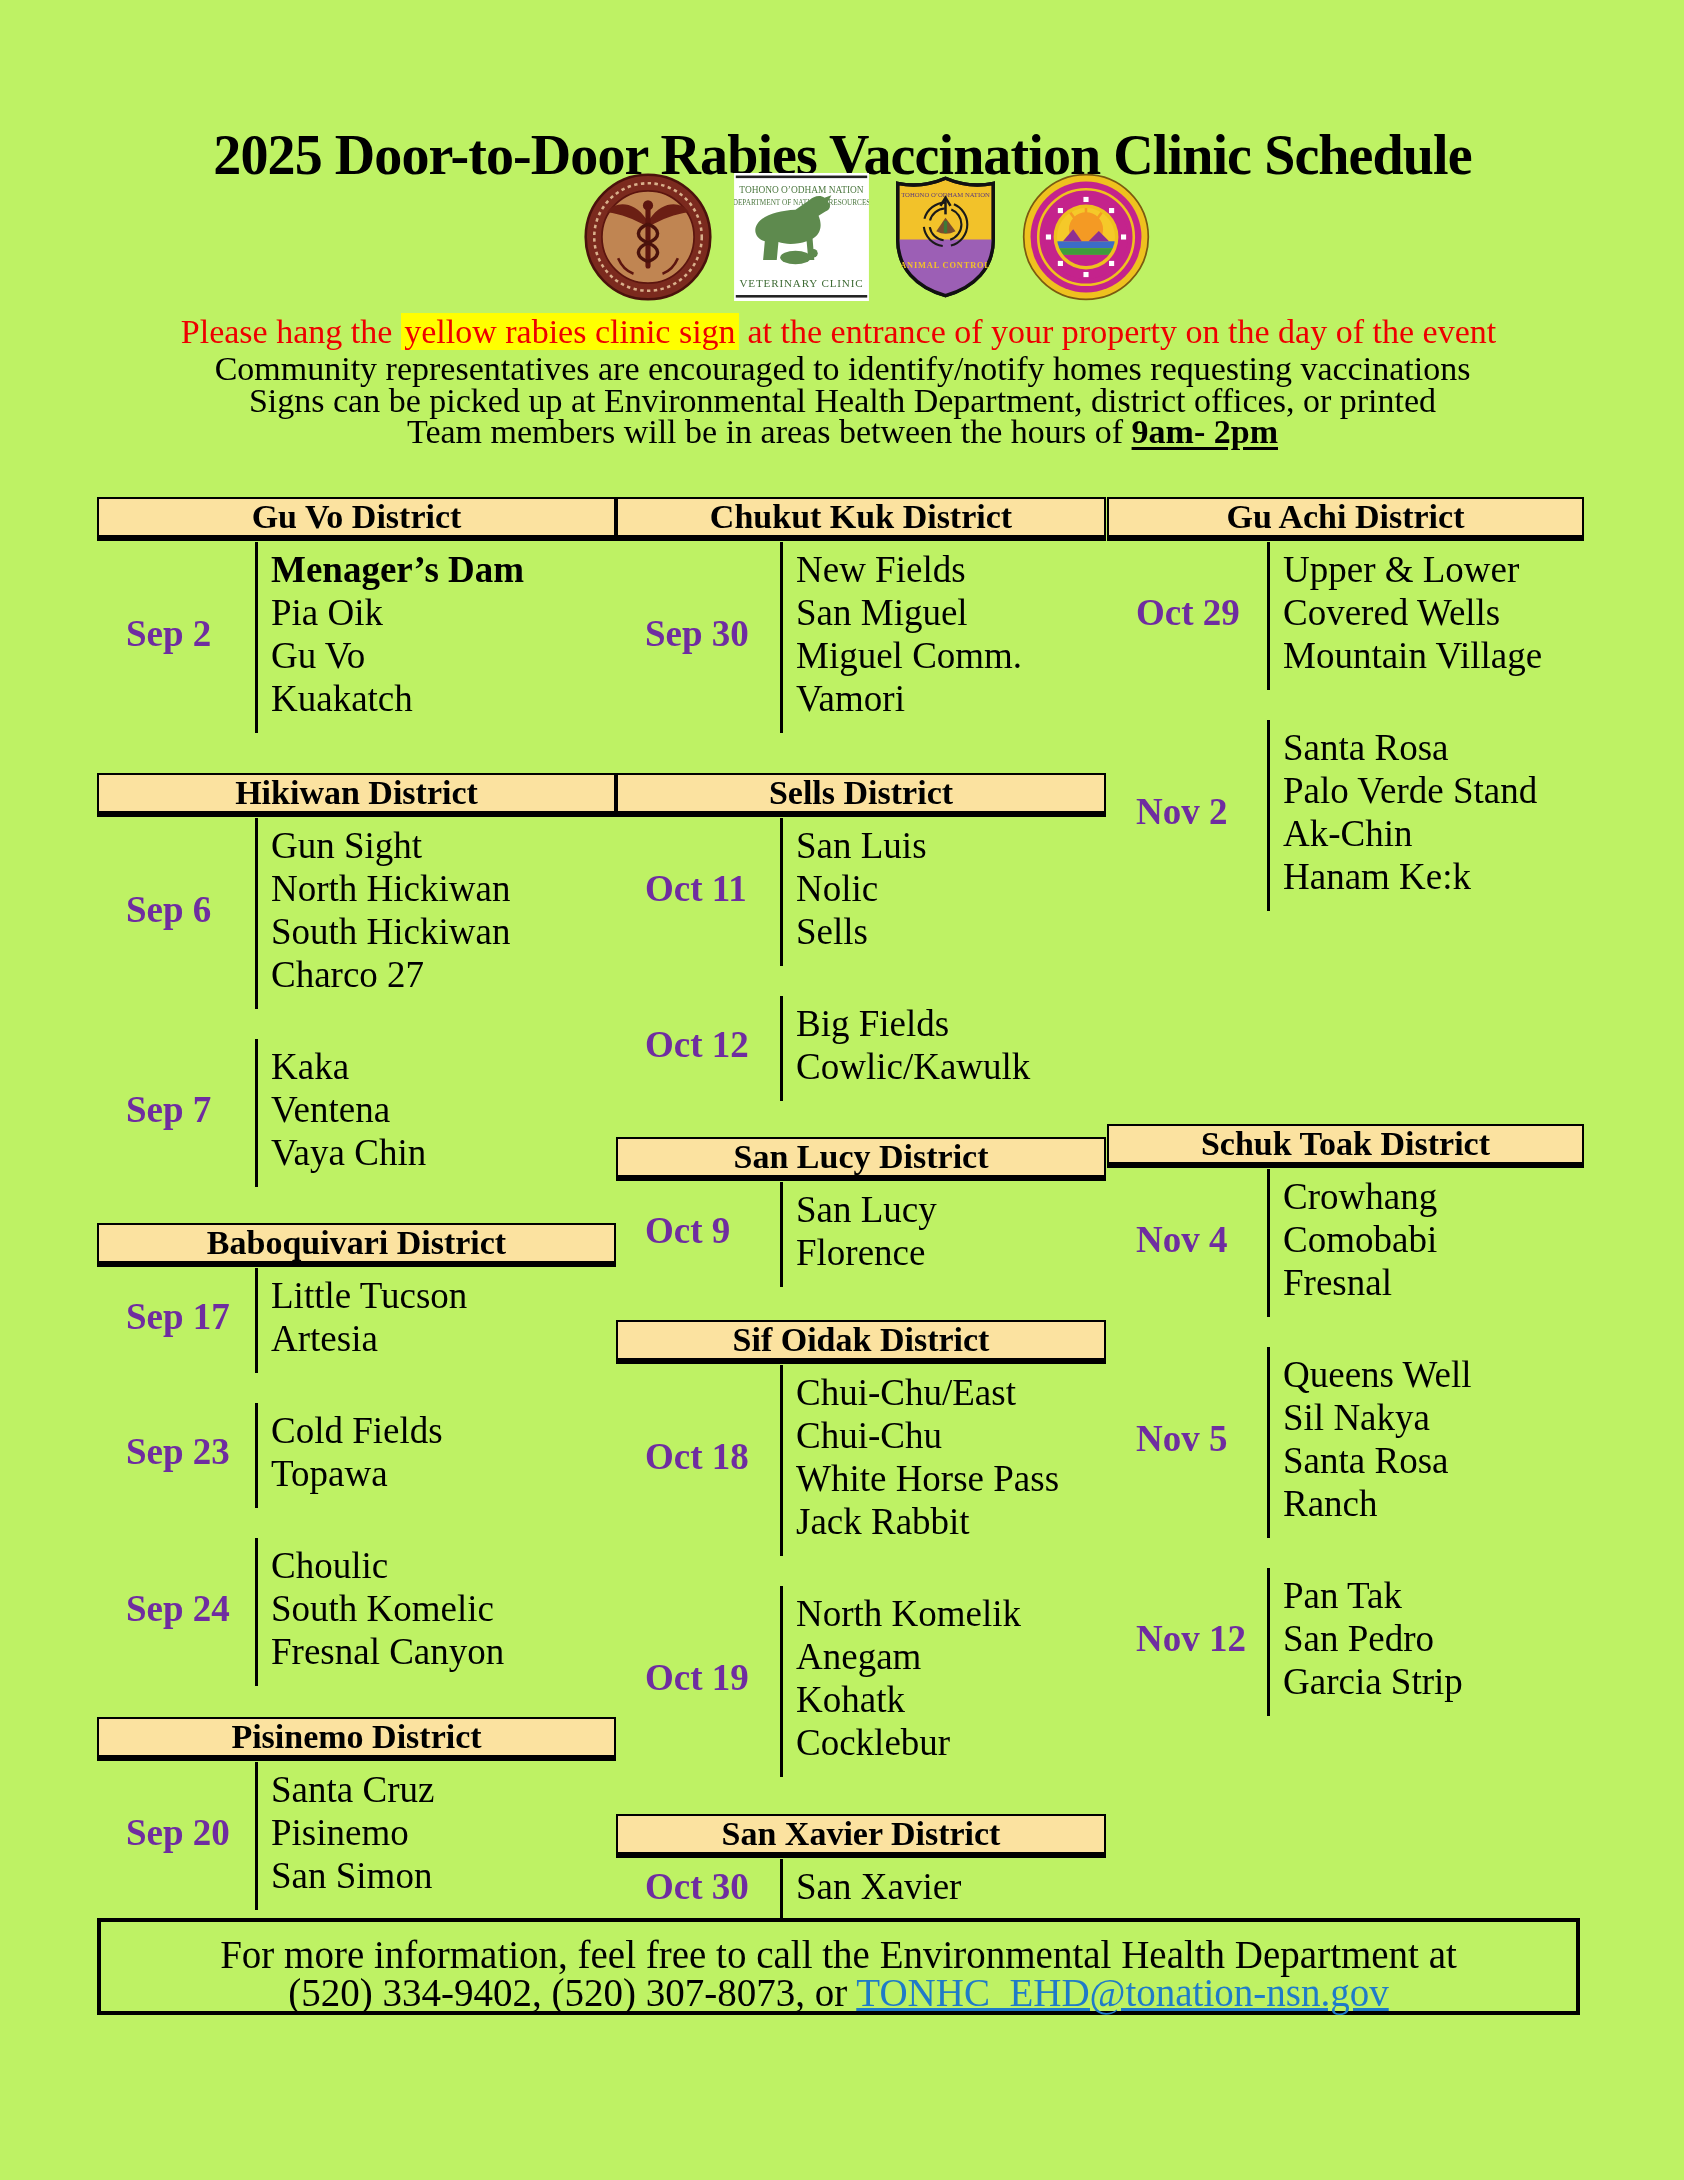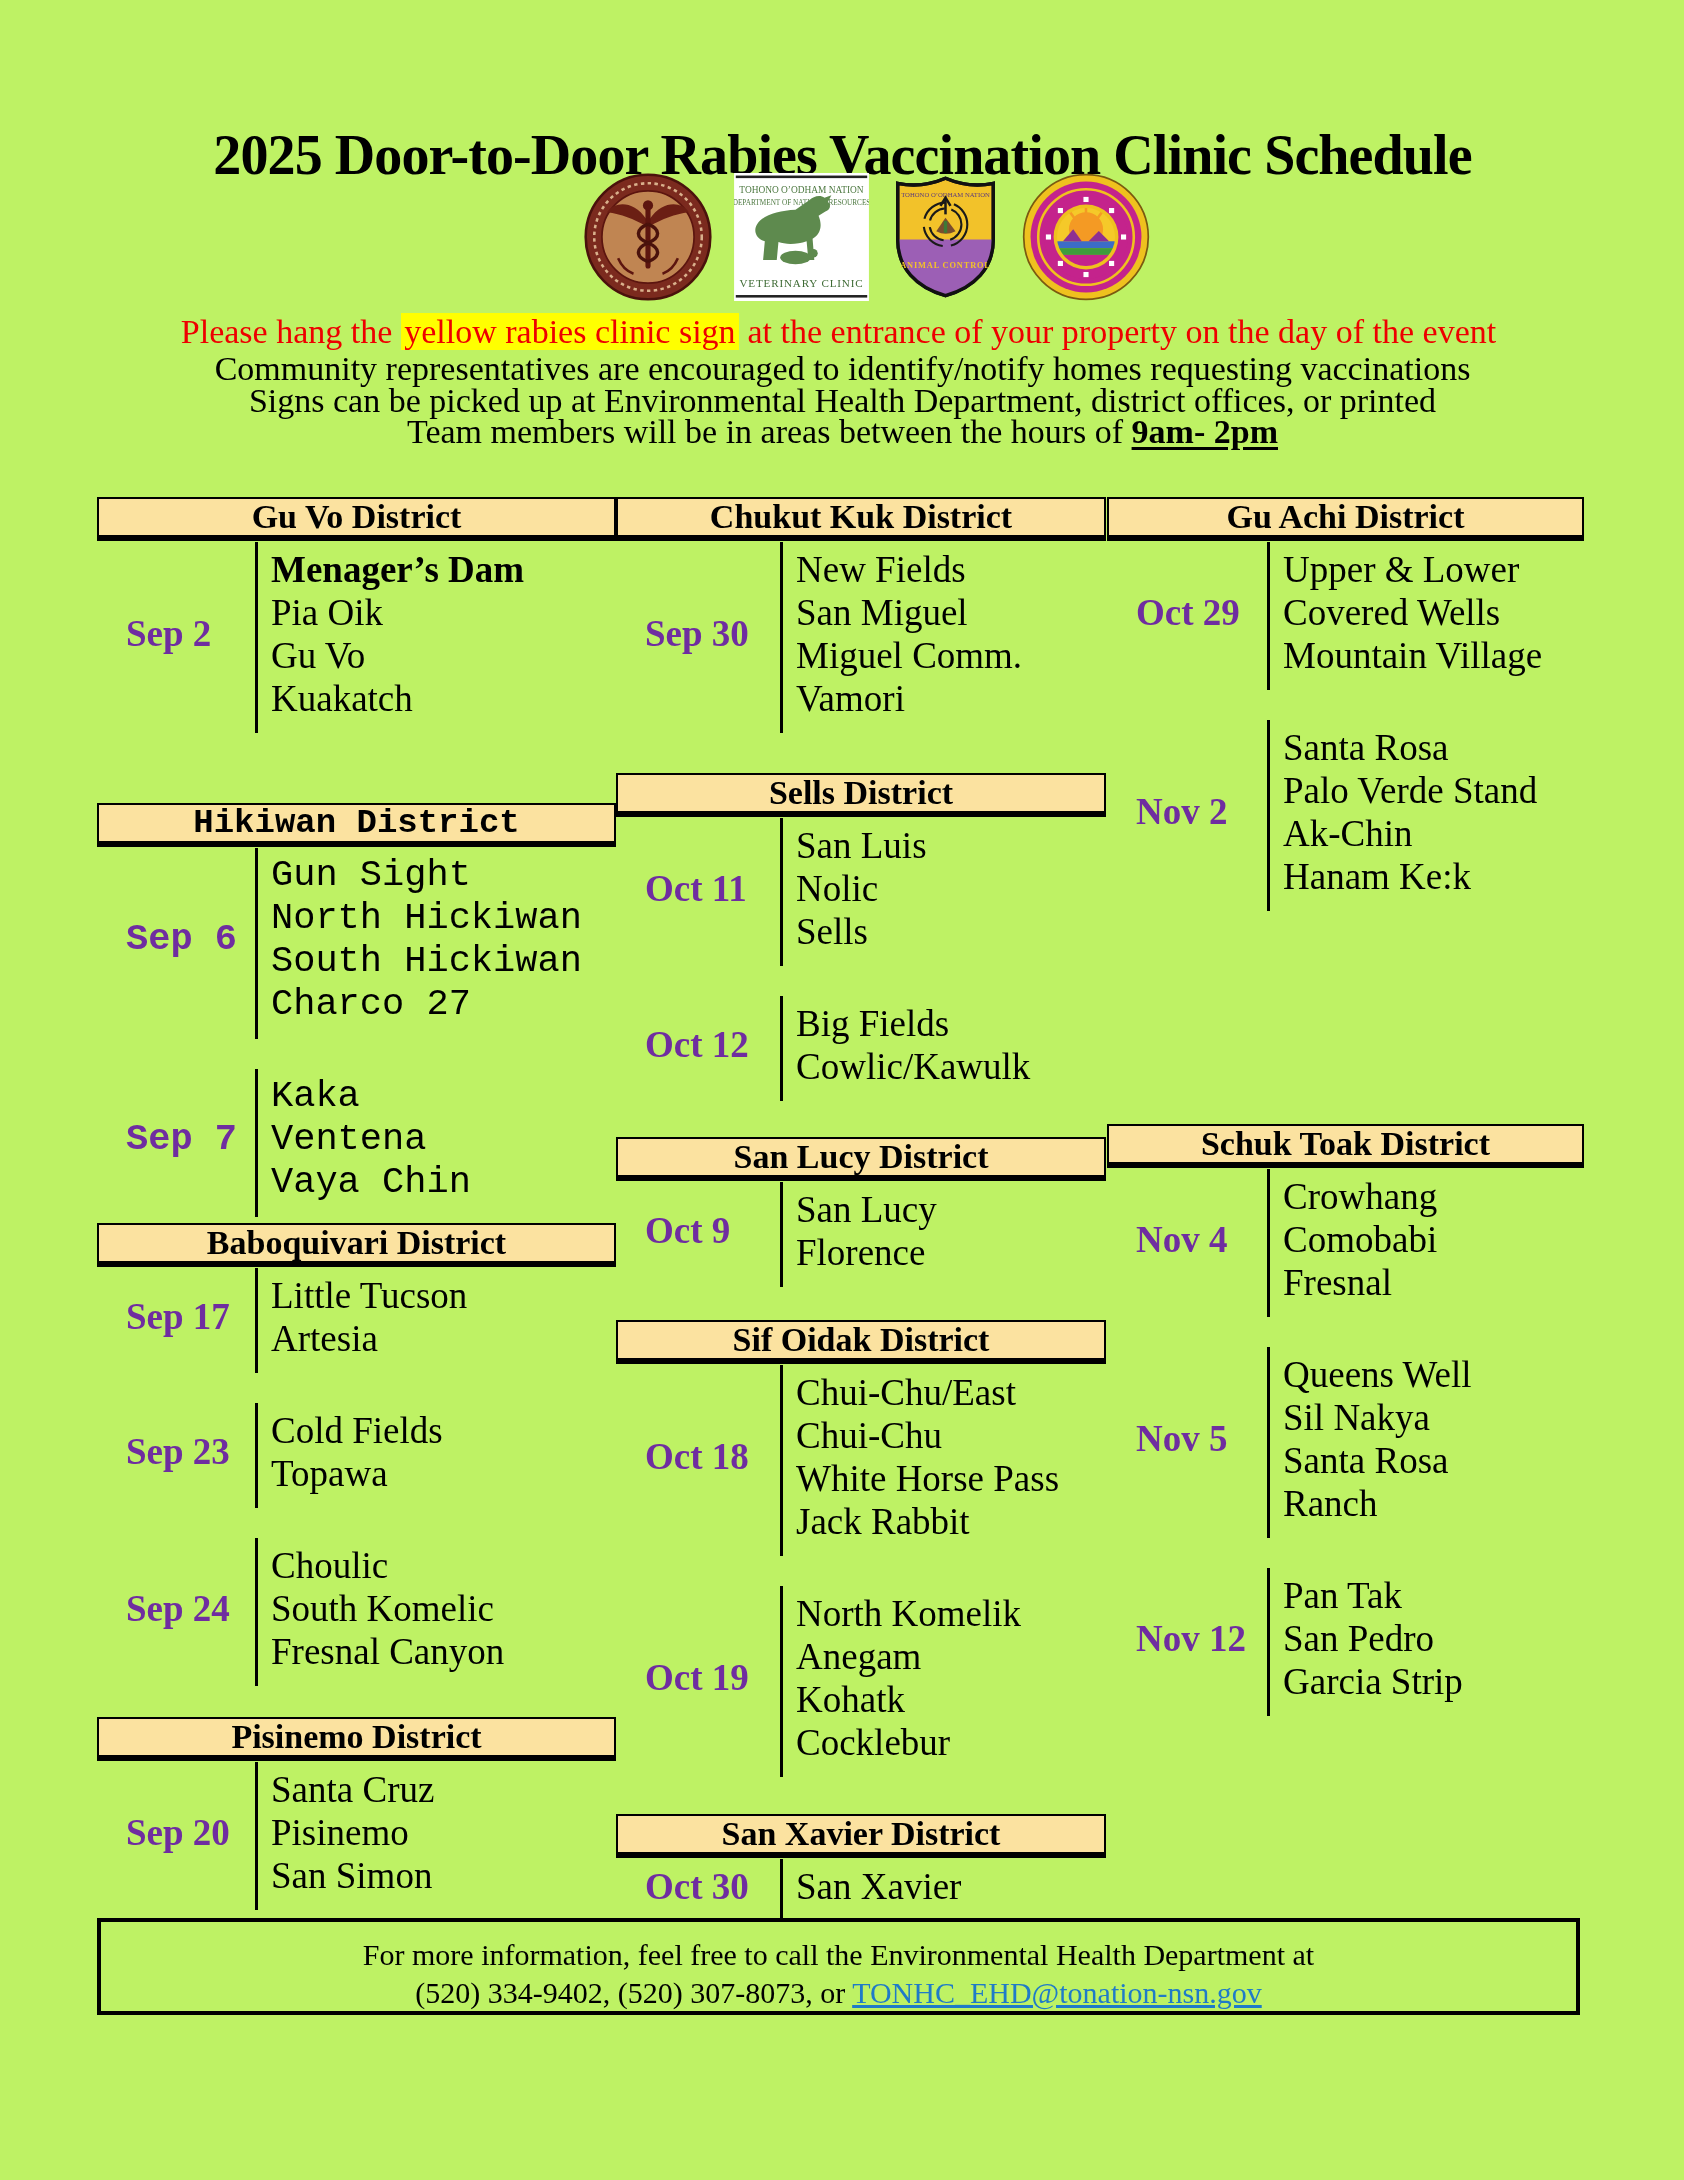--- a/index.html
+++ b/index.html
@@ -33,21 +33,21 @@
   .entry{display:flex;margin-top:49px;align-items:center;}
   .entry:first-of-type{margin-top:6.8px;}
   .date{box-sizing:border-box;padding:0 0 0 29px;font-weight:700;font-size:37px;line-height:43px;
         color:var(--date-purple,#6f2da0);white-space:nowrap;flex:none;}
   .locs{position:relative;flex:1;padding:0 0 0 16px;font-size:37px;line-height:43px;}
   .locs::before{content:'';position:absolute;left:0;top:-6px;bottom:-13.6px;width:3.4px;background:#000;}
   section[data-district="gu-vo"] .entry .locs .loc:first-child{font-weight:700;}
 
   
   .footer{position:absolute;left:97px;top:1918px;width:1483px;height:97px;box-sizing:border-box;
-          border:4.3px solid #000;text-align:center;font-size:30px;line-height:38px;padding-top:13.6px;}
+          border:4.3px solid #000;text-align:center;font-size:39px;line-height:38px;padding-top:13.6px;}
   .email{color:var(--link-blue,#1f7bc8);text-decoration:underline;cursor:pointer;}
 </style>
 </head>
 <body>
 
 <div class="page">
 
   <h1 class="title">2025 Door-to-Door Rabies Vaccination Clinic Schedule</h1>
 
   <div class="logos">
@@ -180,21 +180,21 @@
         <div class="entry">
           <div class="date" style="width: 160px;">Nov 2</div>
           <div class="locs">
             <div class="loc">Santa Rosa</div>
             <div class="loc">Palo Verde Stand</div>
             <div class="loc">Ak-Chin</div>
             <div class="loc">Hanam Ke:k</div>
           </div>
         </div>
       </section>
-      <section class="district" data-district="hikiwan" style="left: 97px; top: 803px; width: 519px; font-family: Liberation Mono, monospace;">
+      <section class="district" data-district="hikiwan" style="left: 97px; top: 773px; width: 519px;">
         <header class="district-header">
           <span>Hikiwan District</span>
         </header>
         <div class="entry">
           <div class="date" style="width: 158px;">Sep 6</div>
           <div class="locs">
             <div class="loc">Gun Sight</div>
             <div class="loc">North Hickiwan</div>
             <div class="loc">South Hickiwan</div>
             <div class="loc">Charco 27</div>

